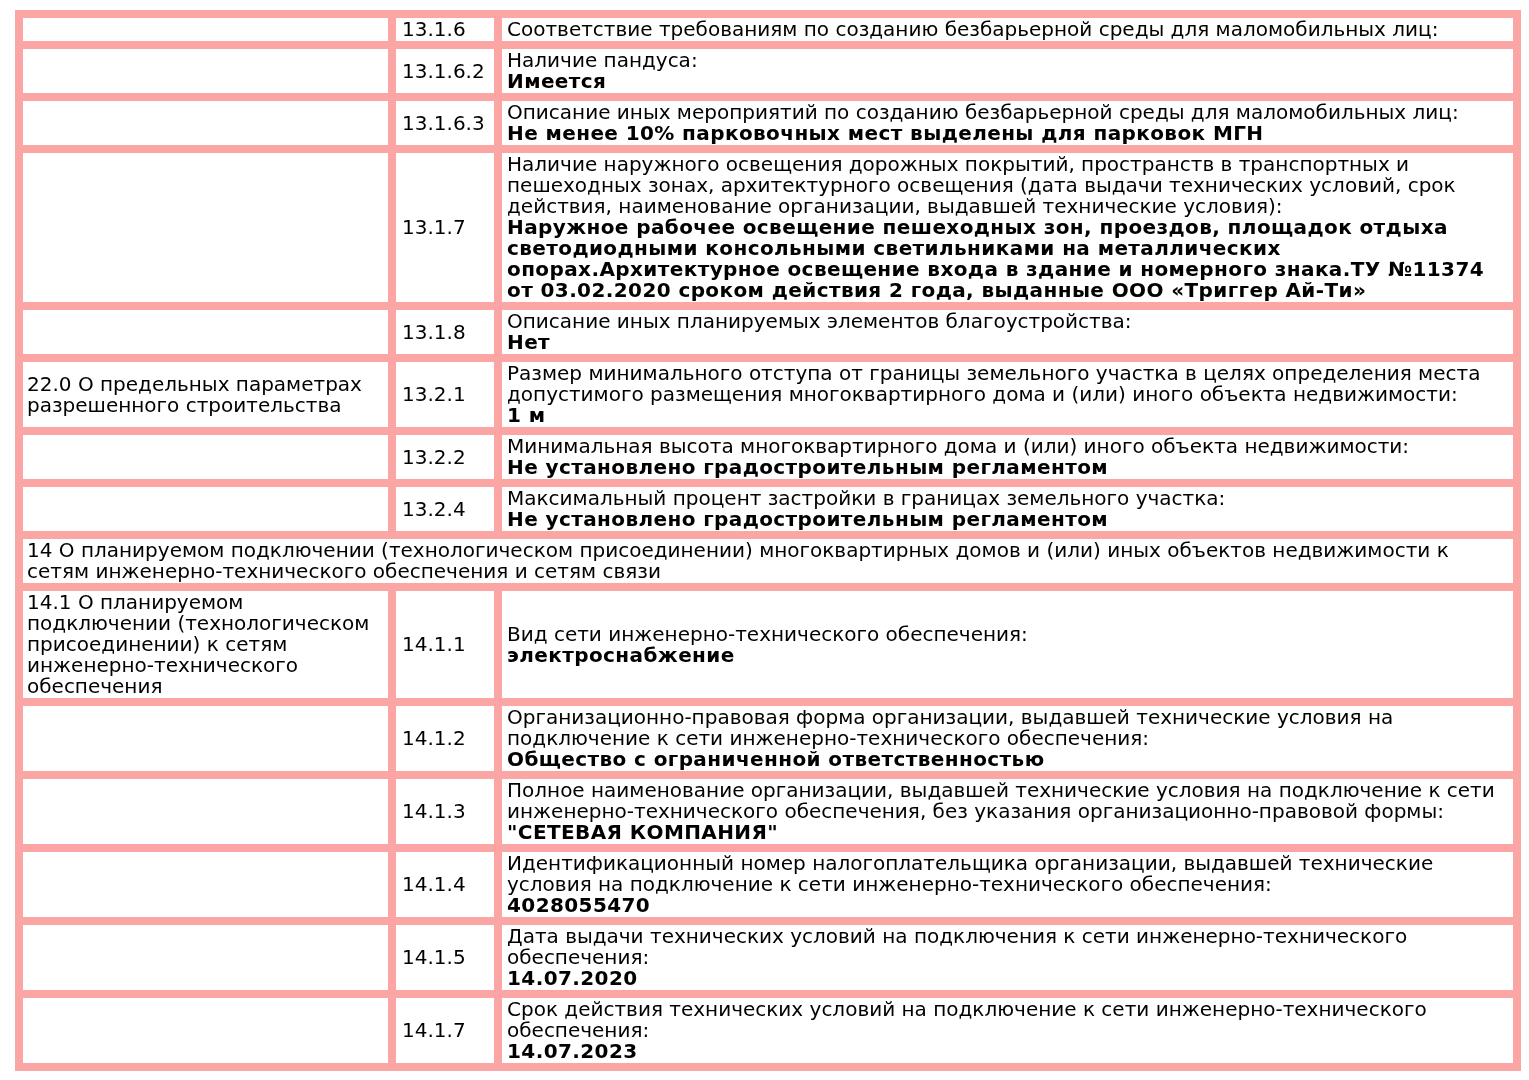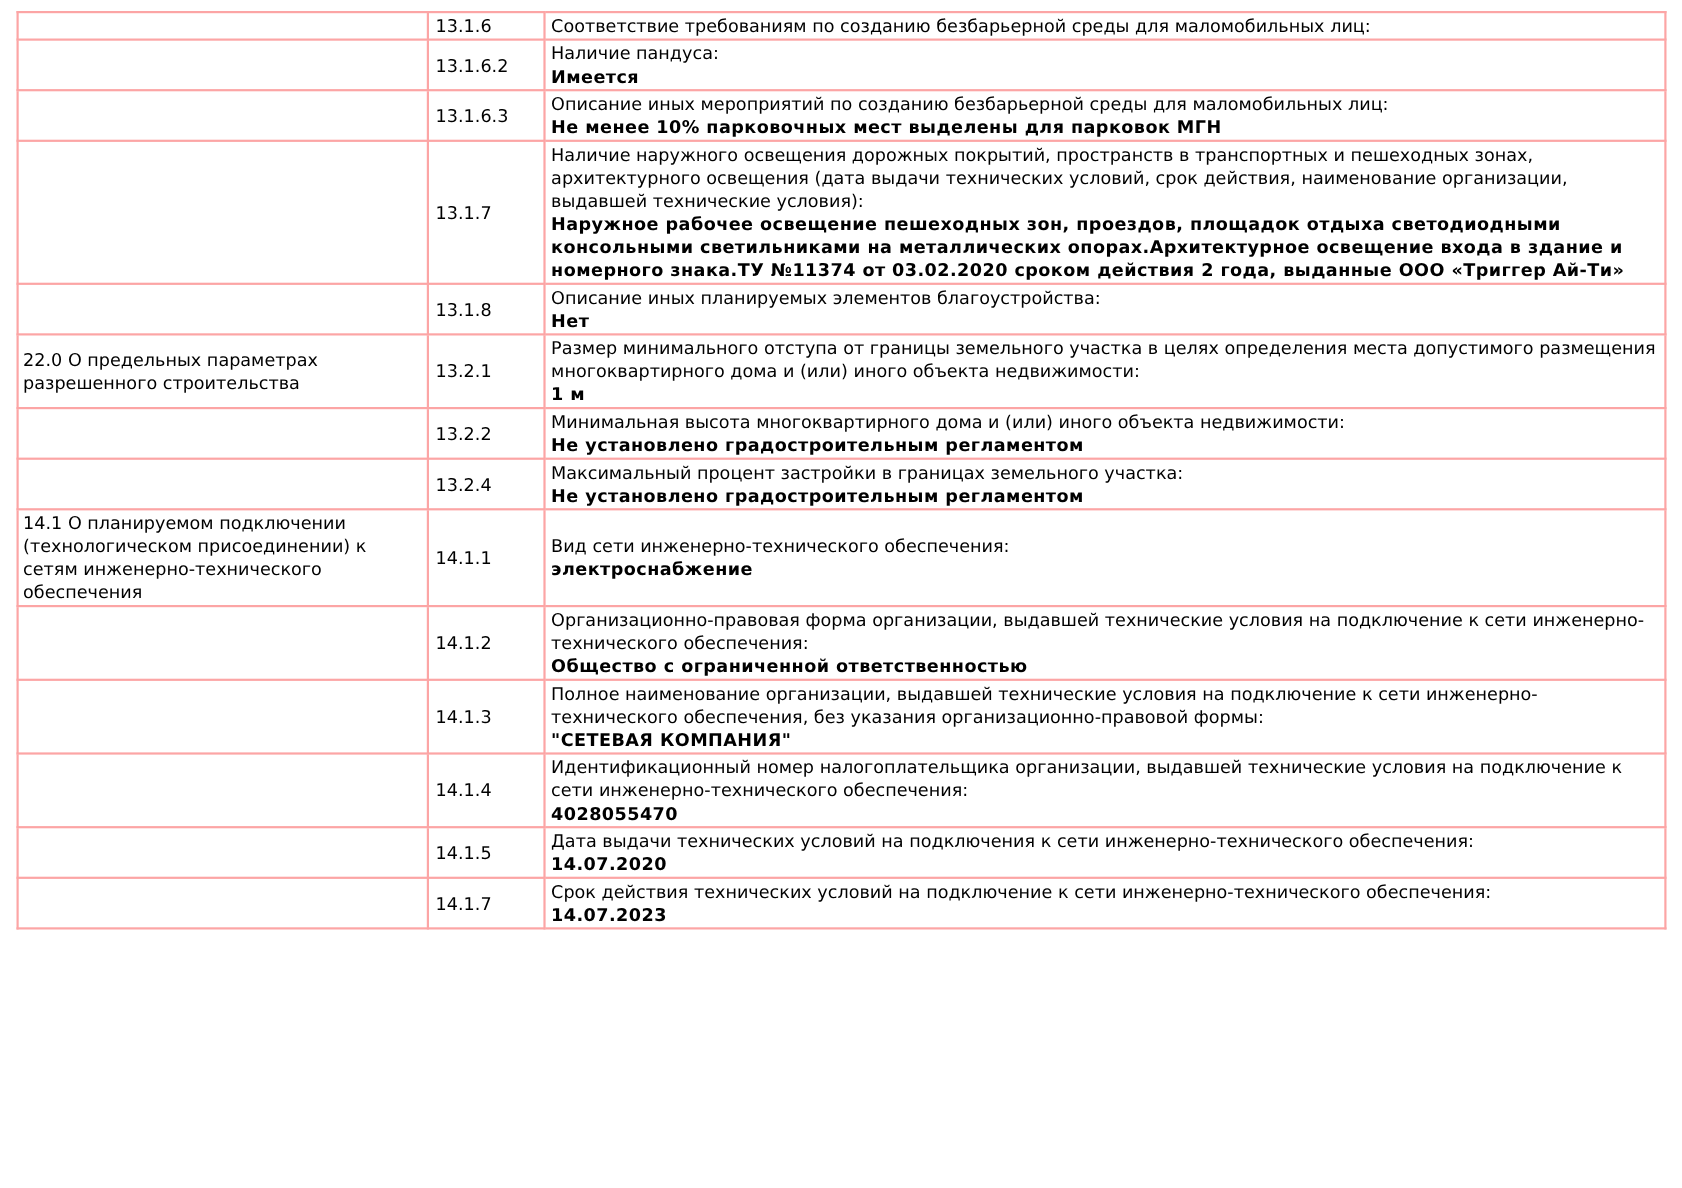--- a/index.html
+++ b/index.html
@@ -13,22 +13,22 @@
     color: #000000;
   }
   table.decl-table {
     border-collapse: collapse;
     table-layout: fixed;
     width: 1498px;
     margin: 10px 0 0 15px;
     background: #ffffff;
   }
   table.decl-table td {
-    border: 2px solid #fca5a5;
-    font-size: 16px;
+    border: 8px solid #fca5a5;
+    font-size: 20px;
     line-height: 21px;
     vertical-align: middle;
     word-wrap: break-word;
   }
   td.left-cell {
     padding: 1px 5px 1px 4px;
   }
   td.num-cell {
     padding: 1px 2px 1px 6px;
   }
@@ -114,20 +114,23 @@
       </tr>
       <tr>
         <td class="left-cell"></td>
         <td class="num-cell">13.2.4</td>
         <td class="content-cell">
           <div class="field-label">Максимальный процент застройки в границах земельного участка:</div>
           <div class="field-value">Не установлено градостроительным регламентом</div>
         </td>
       </tr>
       <tr>
+        <td class="section-cell" colspan="3">14 О планируемом подключении (технологическом присоединении) многоквартирных домов и (или) иных объектов недвижимости к сетям инженерно-технического обеспечения и сетям связи</td>
+      </tr>
+      <tr>
         <td class="left-cell">14.1 О планируемом подключении (технологическом присоединении) к сетям инженерно-технического обеспечения</td>
         <td class="num-cell">14.1.1</td>
         <td class="content-cell">
           <div class="field-label">Вид сети инженерно-технического обеспечения:</div>
           <div class="field-value">электроснабжение</div>
         </td>
       </tr>
       <tr>
         <td class="left-cell"></td>
         <td class="num-cell">14.1.2</td>

